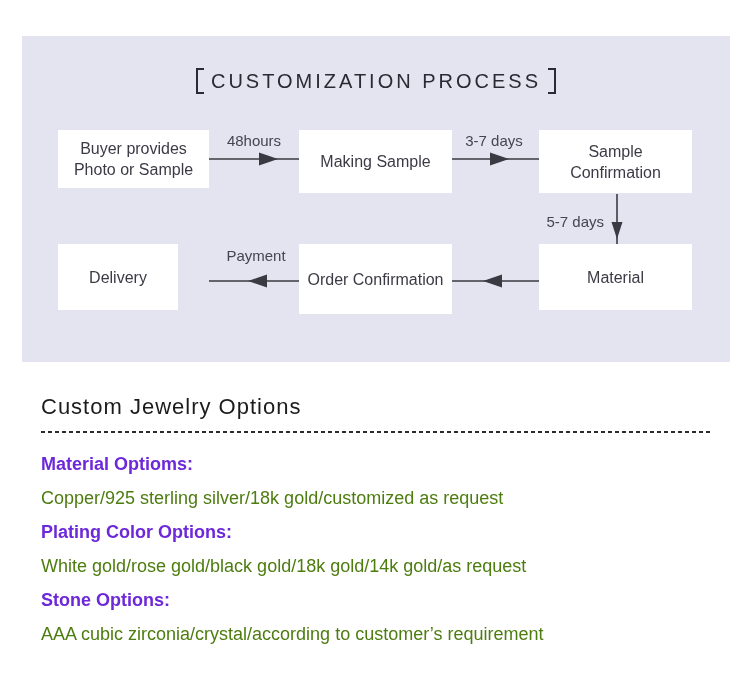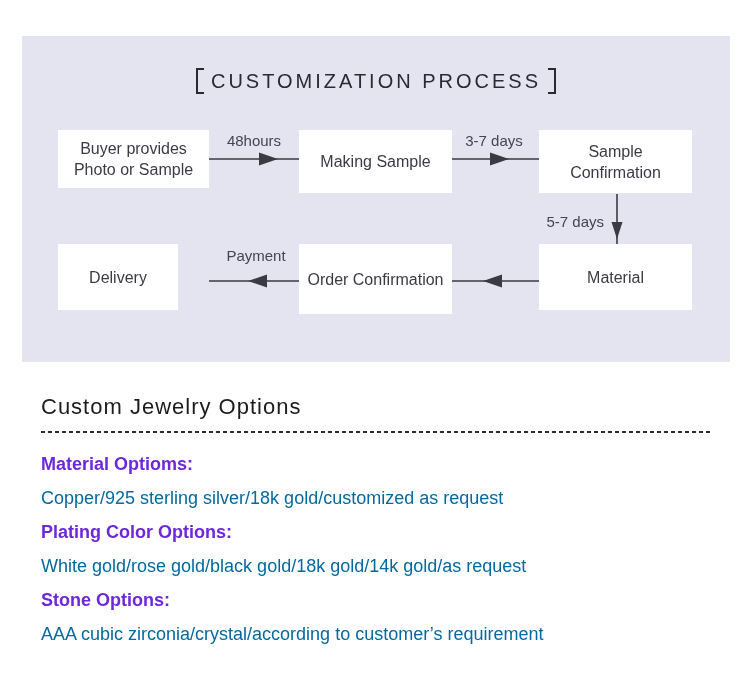--- a/index.html
+++ b/index.html
@@ -85,21 +85,21 @@
   .opt-title {
     font-size: 18px;
     font-weight: 700;
     color: #6d28d9;
     line-height: 22px;
     margin-bottom: 12px;
   }
   .opt-value {
     font-size: 18px;
     font-weight: 400;
-    color: #0369a1;
+    color: #4d7c0f;
     line-height: 22px;
     margin-bottom: 12px;
   }
 </style>
 </head>
 <body>
 
 <div class="panel">
 
   <div class="panel-title">

